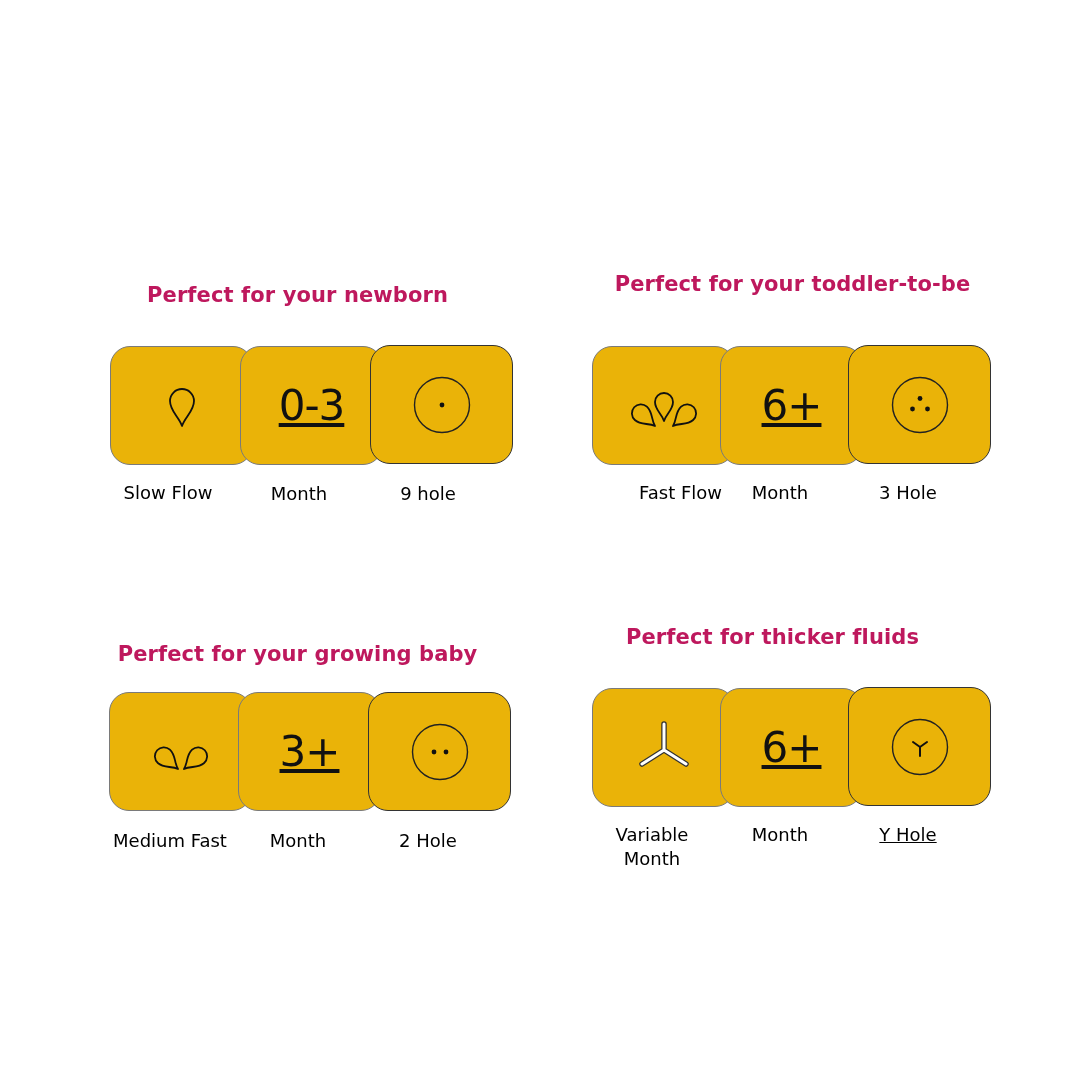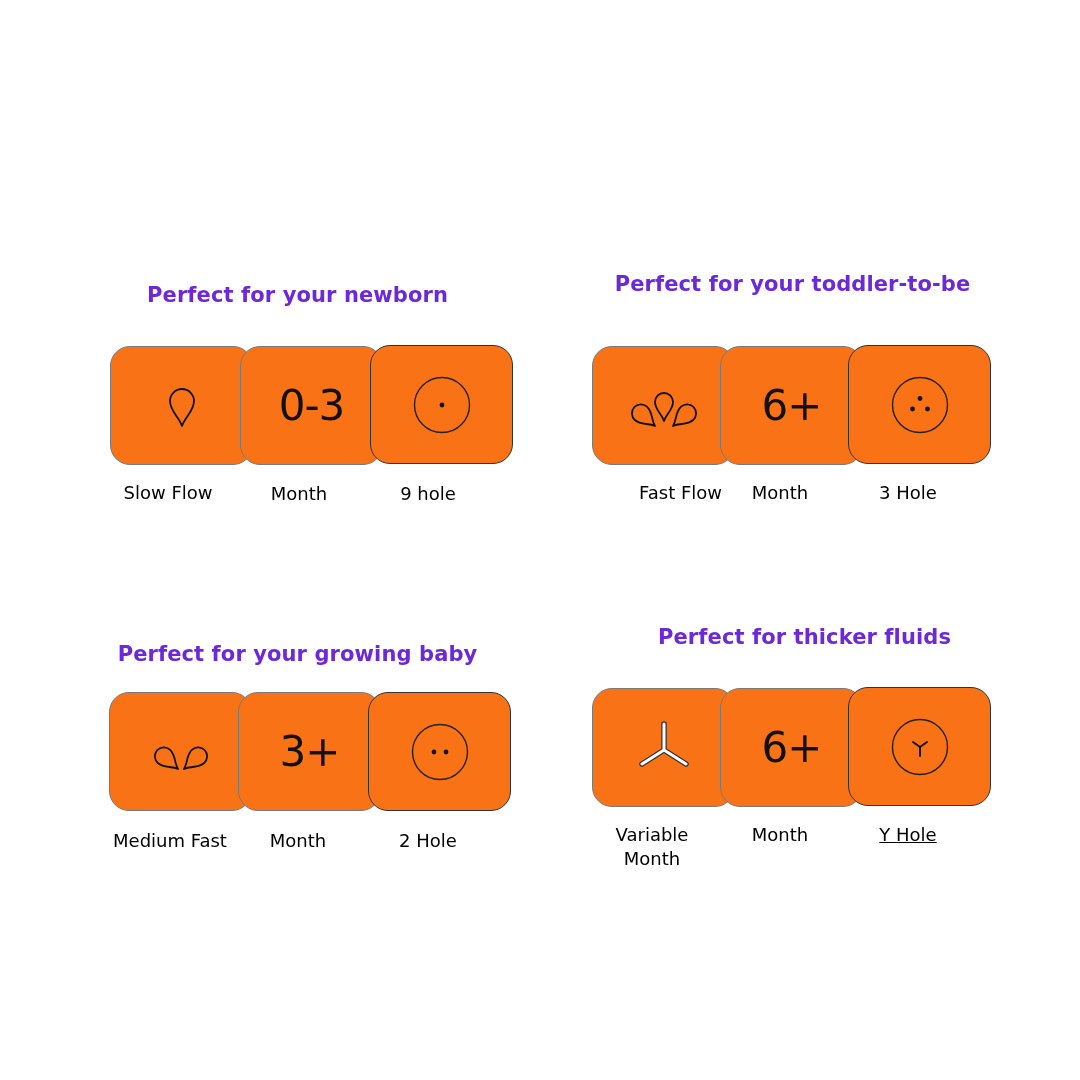--- a/index.html
+++ b/index.html
@@ -1,22 +1,22 @@
 <!DOCTYPE html>
 <html><head>
 <meta charset="utf-8">
 <style>
   html, body { margin: 0; padding: 0; background: #ffffff; }
   body { width: 1080px; height: 1080px; position: relative; overflow: hidden;
          font-family: "DejaVu Sans", sans-serif; color: #111111; }
   .heading { position: absolute; white-space: nowrap; font-weight: bold;
-             font-size: 21px; letter-spacing: 0.1px; color: #6d28d9; text-align: center; }
+             font-size: 21px; letter-spacing: 0.1px; color: #be185d; text-align: center; }
   .tile { position: absolute; width: 143px; height: 119px; box-sizing: border-box;
-          border: 1.3px solid #7a7a7a; border-radius: 20px; background: #f97316;
-          display: flex; align-items: center; justify-content: center; }
+          border: 1.3px solid #7a7a7a; border-radius: 20px; background: #eab308;
+          display: flex; align-items: center; justify-content: center; text-decoration: underline; }
   .tile.dark { border: 1.6px solid #333; }
   .tile svg { display: block; }
   .num { font-size: 42px; color: #111; letter-spacing: -1px; line-height: 1; }
   .label { position: absolute; width: 140px; text-align: center; font-size: 18px;
            color: #000000; line-height: 24px; }
 </style>
 </head>
 <body>
 
 <div class="heading" style="left:110px; top:283px; width:375px;">Perfect for your newborn</div>
@@ -86,21 +86,21 @@
   <svg width="60" height="60" viewBox="0 0 60 60">
     <circle cx="30" cy="30" r="27.5" fill="none" stroke="#222" stroke-width="1.4"></circle>
     <circle cx="24" cy="30" r="2.4" fill="#111"></circle>
     <circle cx="36" cy="30" r="2.4" fill="#111"></circle>
   </svg>
 </div>
 <div class="label" style="left:100px; top:829px;">Medium Fast</div>
 <div class="label" style="left:228px; top:829px;">Month</div>
 <div class="label" style="left:358px; top:829px;">2 Hole</div>
 
-<div class="heading" style="left:612px; top:625px; width:385px;">Perfect for thicker fluids</div>
+<div class="heading" style="left:580px; top:625px; width:385px;">Perfect for thicker fluids</div>
 
 <div class="tile" style="left:592px; top:688px;">
   <svg width="60" height="60" viewBox="0 0 60 60">
     <g fill="none" stroke-linecap="round" stroke-linejoin="round">
       <path d="M30 6 L30 32 M30 32 L8 46 M30 32 L52 46" stroke="#333" stroke-width="5.5"></path>
       <path d="M30 6 L30 32 M30 32 L8 46 M30 32 L52 46" stroke="#fff" stroke-width="3"></path>
     </g>
   </svg>
 </div>
 <div class="tile" style="left:720px; top:688px;">

